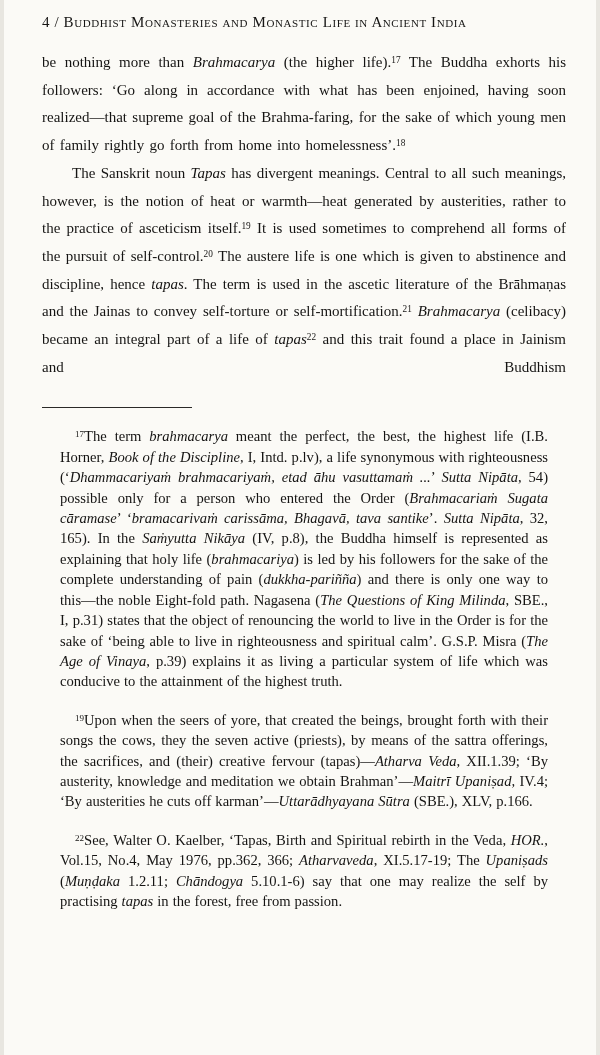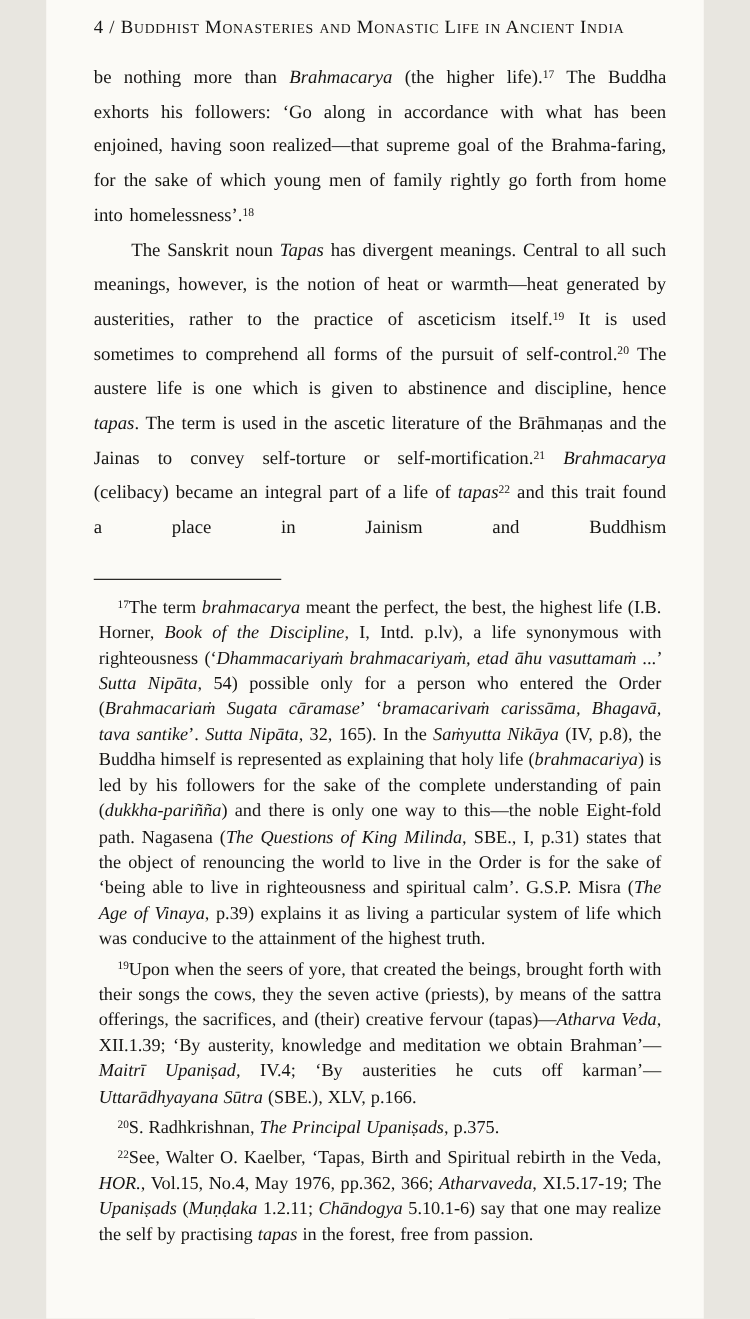--- a/index.html
+++ b/index.html
@@ -1,18 +1,18 @@
 <!DOCTYPE html>
 <html><head>
 <meta charset="utf-8">
 <style>
   html,body{margin:0;padding:0;background:#e8e6e0;}
   .page{
     position:relative;
-    width:526px;height:1055px;
+    width:592px;height:1055px;
     box-sizing:border-box;
     margin:0 auto;
     background:#fbfaf6;
     color:#151413;
     font-family:"Liberation Serif","DejaVu Serif",serif;
     padding:10px 30px 0 38px;
     overflow:hidden;
   }
   .header{
     font-variant:small-caps;
@@ -38,21 +38,21 @@
     vertical-align:baseline;
   }
   .it{font-style:italic;}
   .fn-rule{
     margin:26px 0 12px 0;
     width:150px;
     border-top:1.6px solid #2a2927;
     height:0;
   }
   .fn{
-    margin:4px;
+    margin:18px;
     font-size:14.6px;
     line-height:20.4px;
     text-align:justify;
     text-indent:15px;
     word-spacing:0.4px;
   }
 </style>
 </head>
 <body>
 
@@ -61,16 +61,15 @@
   <div class="header">4 / Buddhist Monasteries and Monastic Life in Ancient India</div>
 
   <p class="body-para"><span>be nothing more than </span><span class="it">Brahmacarya</span><span> (the higher life).</span><sup>17</sup><span> The Buddha exhorts his followers: ‘Go along in accordance with what has been enjoined, having soon realized—that supreme goal of the Brahma-faring, for the sake of which young men of family rightly go forth from home into homelessness’.</span><sup>18</sup></p>
 
   <p class="body-para indent jlast"><span>The Sanskrit noun </span><span class="it">Tapas</span><span> has divergent meanings. Central to all such meanings, however, is the notion of heat or warmth—heat generated by austerities, rather to the practice of asceticism itself.</span><sup>19</sup><span> It is used sometimes to comprehend all forms of the pursuit of self-control.</span><sup>20</sup><span> The austere life is one which is given to abstinence and discipline, hence </span><span class="it">tapas</span><span>. The term is used in the ascetic literature of the Brāhmaṇas and the Jainas to convey self-torture or self-mortification.</span><sup>21</sup><span> </span><span class="it">Brahmacarya</span><span> (celibacy) became an integral part of a life of </span><span class="it">tapas</span><sup>22</sup><span> and this trait found a place in Jainism and Buddhism</span></p>
 
   <div class="fn-rule"></div>
 
   <p class="fn"><sup>17</sup><span>The term </span><span class="it">brahmacarya</span><span> meant the perfect, the best, the highest life (I.B. Horner, </span><span class="it">Book of the Discipline</span><span>, I, Intd. p.lv), a life synonymous with righteousness (‘</span><span class="it">Dhammacariyaṁ brahmacariyaṁ, etad āhu vasuttamaṁ ...</span><span>’ </span><span class="it">Sutta Nipāta</span><span>, 54) possible only for a person who entered the Order (</span><span class="it">Brahmacariaṁ Sugata cāramase</span><span>’ ‘</span><span class="it">bramacarivaṁ carissāma, Bhagavā, tava santike</span><span>’. </span><span class="it">Sutta Nipāta</span><span>, 32, 165). In the </span><span class="it">Saṁyutta Nikāya</span><span> (IV, p.8), the Buddha himself is represented as explaining that holy life (</span><span class="it">brahmacariya</span><span>) is led by his followers for the sake of the complete understanding of pain (</span><span class="it">dukkha-pariñña</span><span>) and there is only one way to this—the noble Eight-fold path. Nagasena (</span><span class="it">The Questions of King Milinda</span><span>, SBE., I, p.31) states that the object of renouncing the world to live in the Order is for the sake of ‘being able to live in righteousness and spiritual calm’. G.S.P. Misra (</span><span class="it">The Age of Vinaya</span><span>, p.39) explains it as living a particular system of life which was conducive to the attainment of the highest truth.</span></p>
   <p class="fn"><sup>19</sup><span>Upon when the seers of yore, that created the beings, brought forth with their songs the cows, they the seven active (priests), by means of the sattra offerings, the sacrifices, and (their) creative fervour (tapas)—</span><span class="it">Atharva Veda</span><span>, XII.1.39; ‘By austerity, knowledge and meditation we obtain Brahman’—</span><span class="it">Maitrī Upaniṣad,</span><span> IV.4; ‘By austerities he cuts off karman’—</span><span class="it">Uttarādhyayana Sūtra</span><span> (SBE.), XLV, p.166.</span></p>
-  <p class="fn"><sup>20</sup><span>S. Radhkrishnan, </span><span class="it">The Principal Upaniṣads</span><span>, p.375.</span></p>
   <p class="fn"><sup>22</sup><span>See, Walter O. Kaelber, ‘Tapas, Birth and Spiritual rebirth in the Veda, </span><span class="it">HOR.</span><span>, Vol.15, No.4, May 1976, pp.362, 366; </span><span class="it">Atharvaveda</span><span>, XI.5.17-19; The </span><span class="it">Upaniṣads</span><span> (</span><span class="it">Muṇḍaka</span><span> 1.2.11; </span><span class="it">Chāndogya</span><span> 5.10.1-6) say that one may realize the self by practising </span><span class="it">tapas</span><span> in the forest, free from passion.</span></p>
 
 </div>
 
 </body></html>

